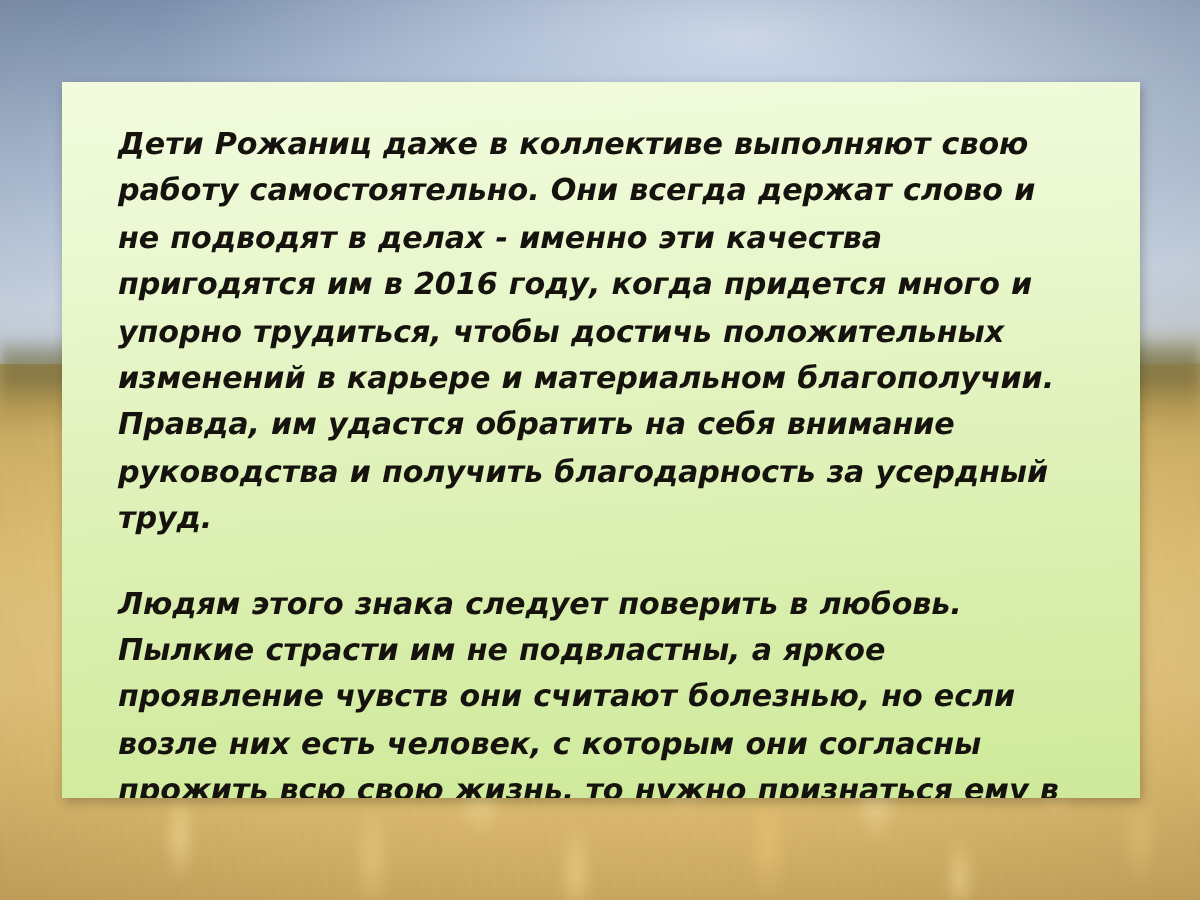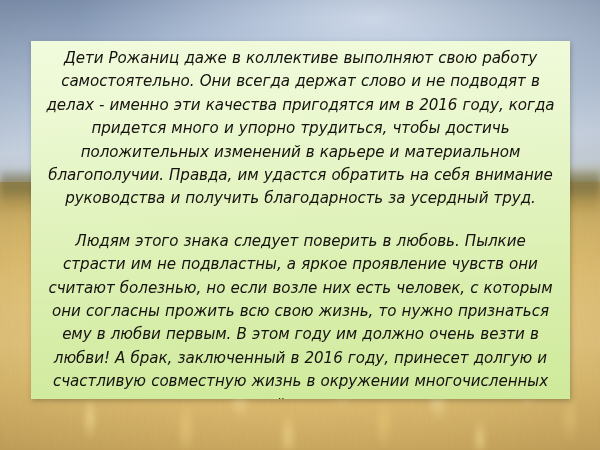--- a/index.html
+++ b/index.html
@@ -128,25 +128,25 @@
         #e2f3bf 46%,
         #dcf0b3 62%,
         #d6eda8 78%,
         #d1eb9f 92%,
         #cfe99b 100%);
     box-shadow: 1px 2px 5px rgba(40,40,20,0.30);
     overflow: hidden;
   }
 
   .para {
-    margin: 0;
-    text-align: center;
+    margin: 14px;
+    text-align: left;
     font-family: "DejaVu Sans", sans-serif;
     font-style: italic;
-    font-weight: normal;
+    font-weight: bold;
     font-size: 15.1px;
     line-height: 23.4px;
     color: #16130f;
     letter-spacing: -0.05px;
     word-spacing: 0.4px;
   }
 
   .para + .para {
     margin-top: 19px;
   }

